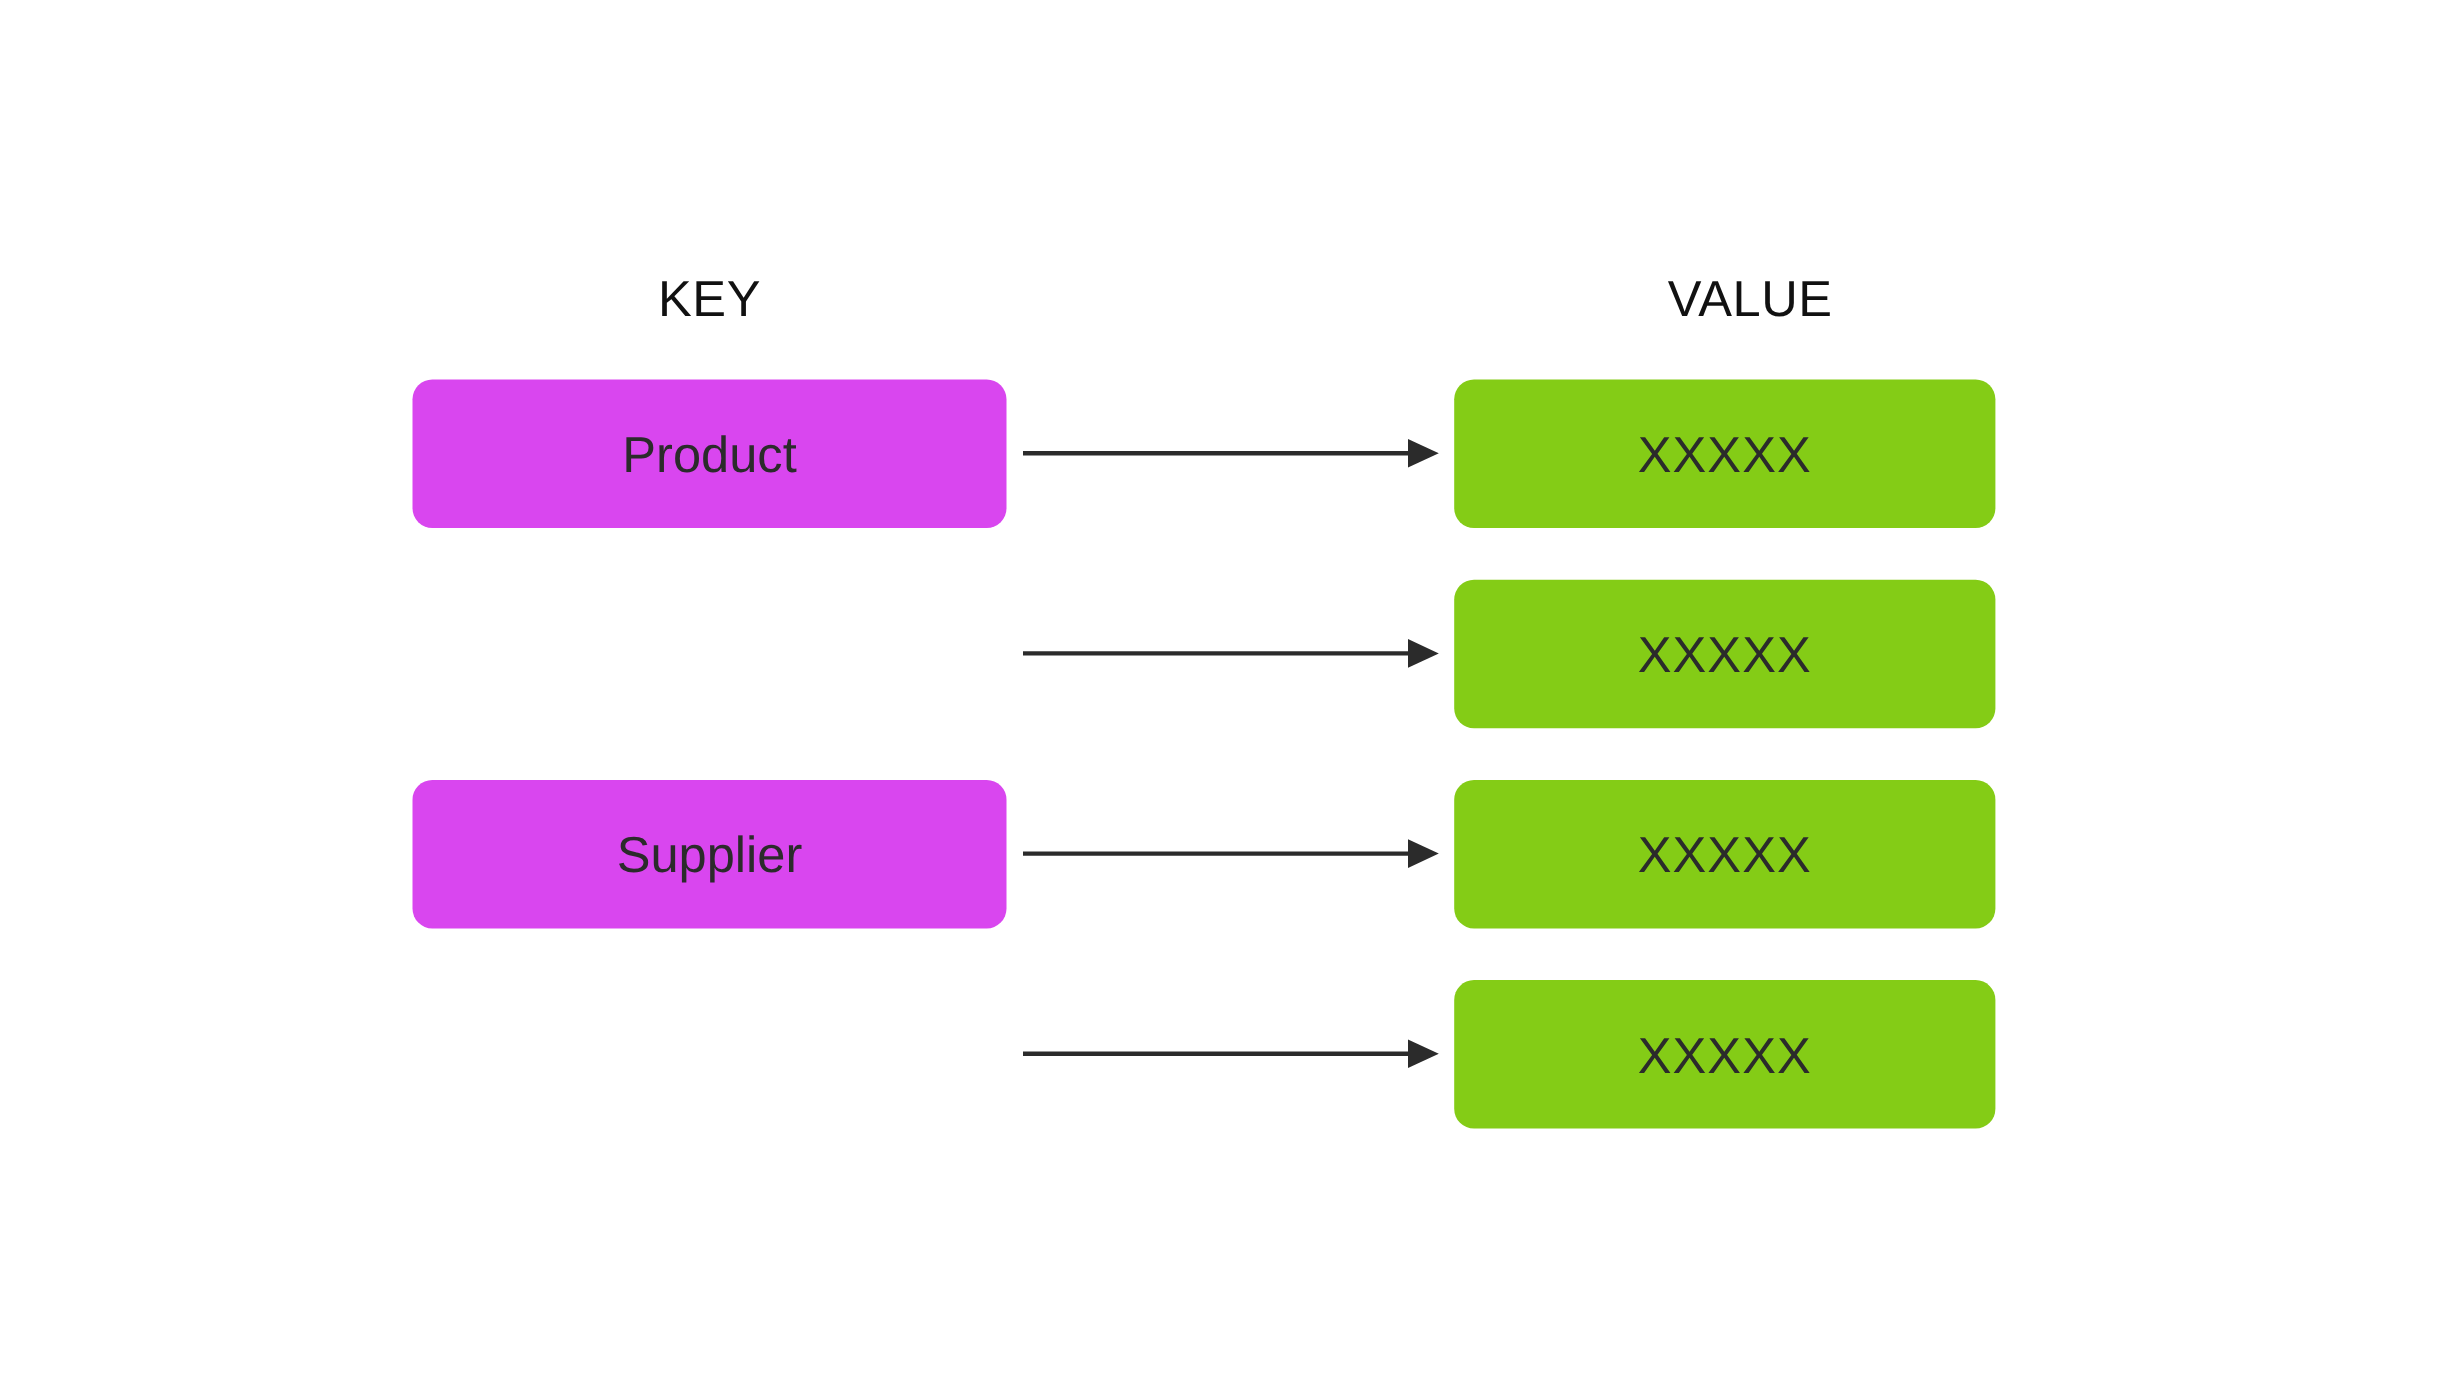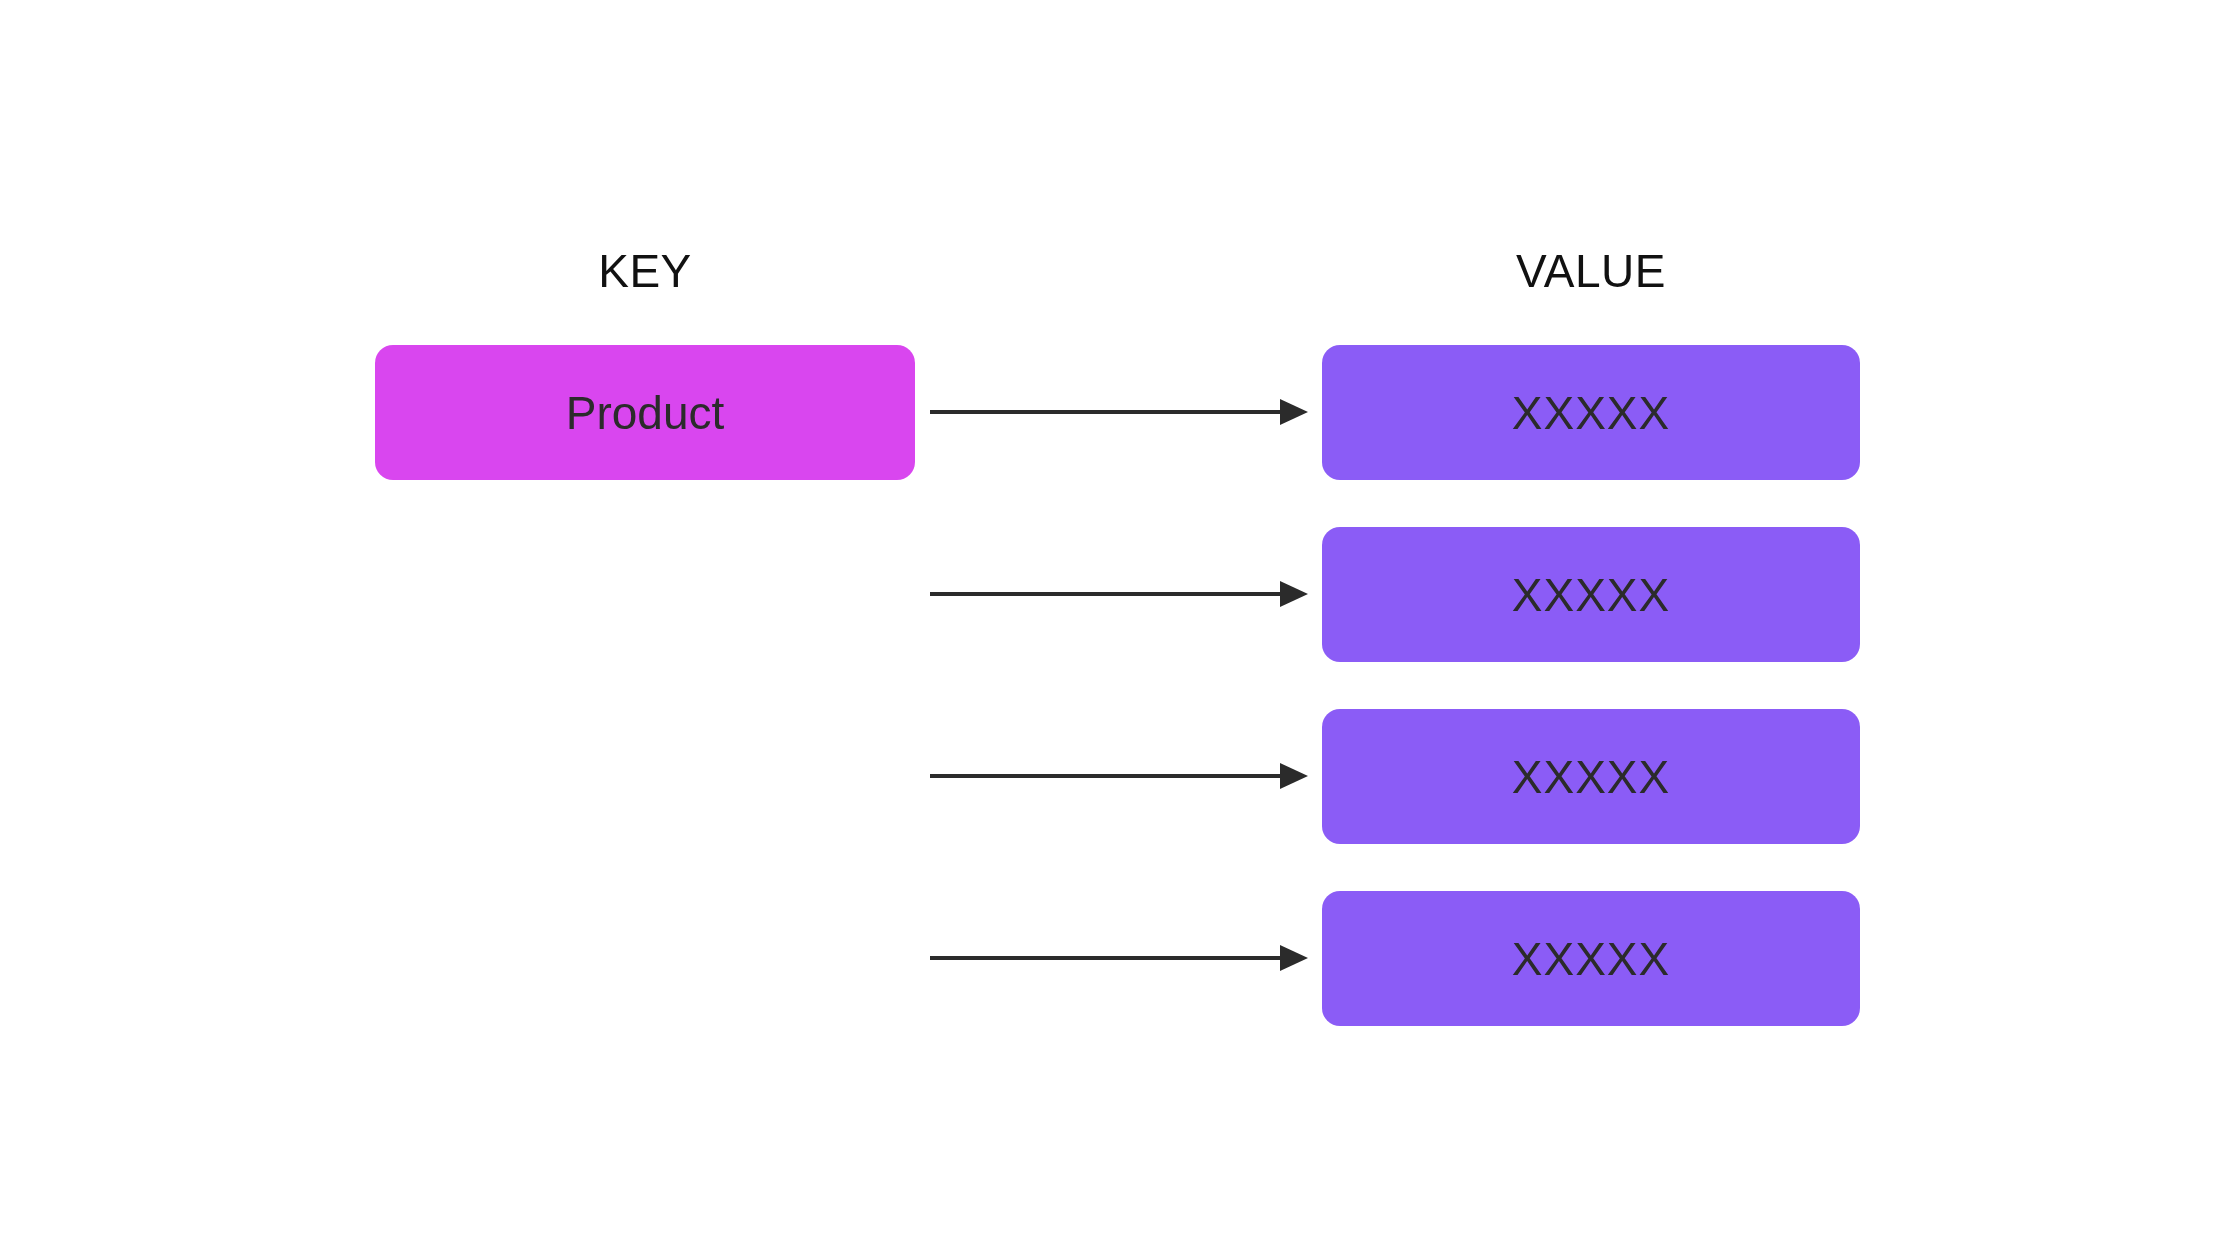--- a/index.html
+++ b/index.html
@@ -49,22 +49,22 @@
     justify-content: center;
     box-sizing: border-box;
   }
   .key-box {
     left: 375px;
     width: 540px;
     background: #d946ef;
   }
   .value-box {
     left: 1322px;
-    width: 538px;
-    background: #8b5cf6;
+    width: 492px;
+    background: #84cc16;
   }
 
   .box-label {
     font-size: 46px;
     line-height: 1;
     color: #2b2b2b;
     white-space: nowrap;
   }
   .value-label {
     letter-spacing: 1px;
@@ -106,20 +106,23 @@
     <svg class="arrow" viewBox="0 0 380 40">
       <line x1="0" y1="20" x2="352" y2="20" stroke="#2b2b2b" stroke-width="4"></line>
       <polygon points="350,7 378,20 350,33" fill="#2b2b2b"></polygon>
     </svg>
     <div class="value-box">
       <span class="box-label value-label">XXXXX</span>
     </div>
   </div>
 
   <div class="row" style="top:709px;">
+    <div class="key-box">
+      <span class="box-label">Supplier</span>
+    </div>
     <svg class="arrow" viewBox="0 0 380 40">
       <line x1="0" y1="20" x2="352" y2="20" stroke="#2b2b2b" stroke-width="4"></line>
       <polygon points="350,7 378,20 350,33" fill="#2b2b2b"></polygon>
     </svg>
     <div class="value-box">
       <span class="box-label value-label">XXXXX</span>
     </div>
   </div>
 
   <div class="row" style="top:891px;">

